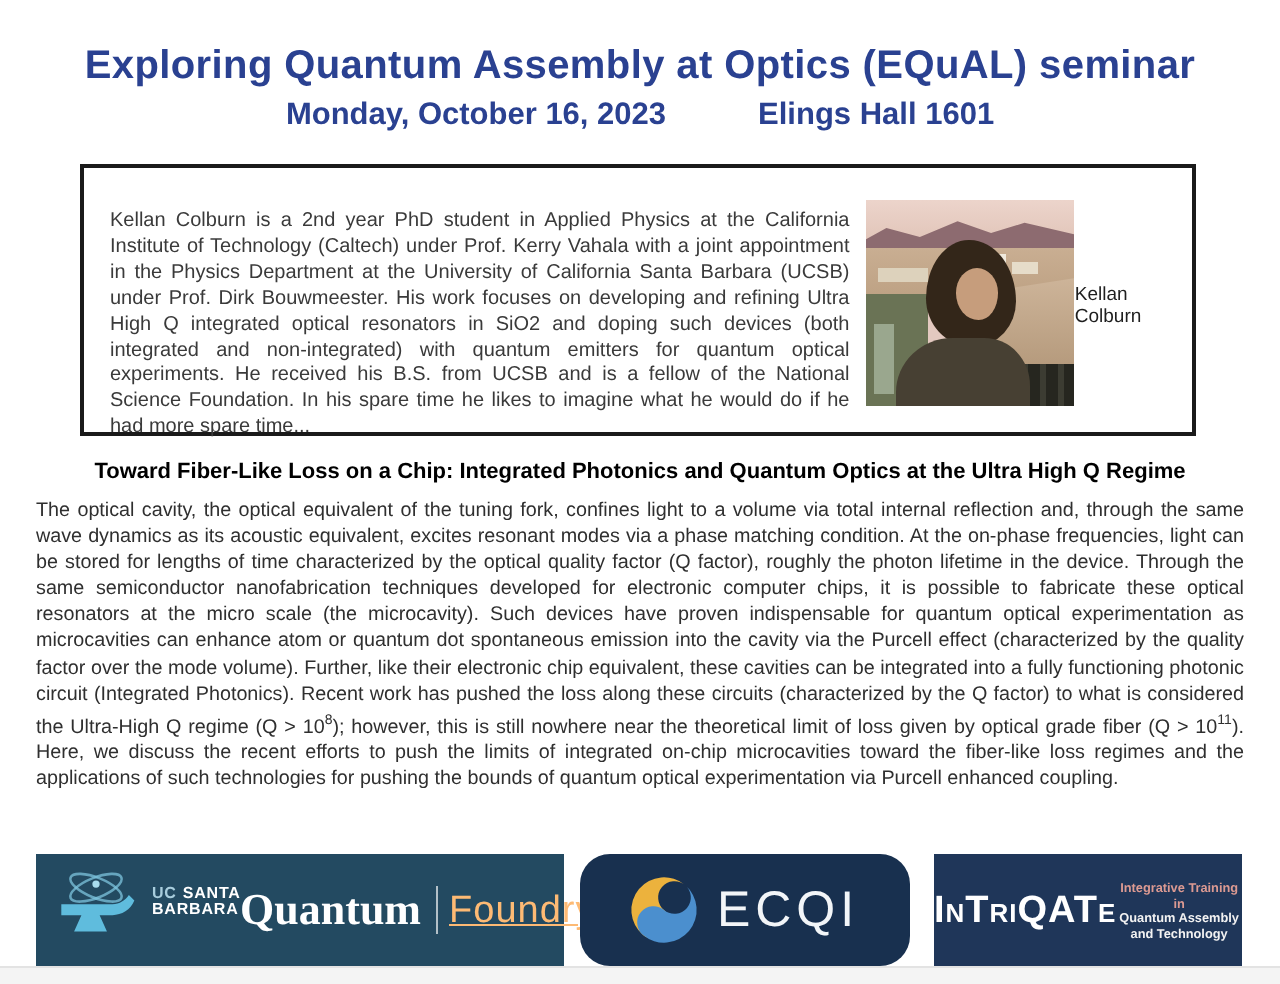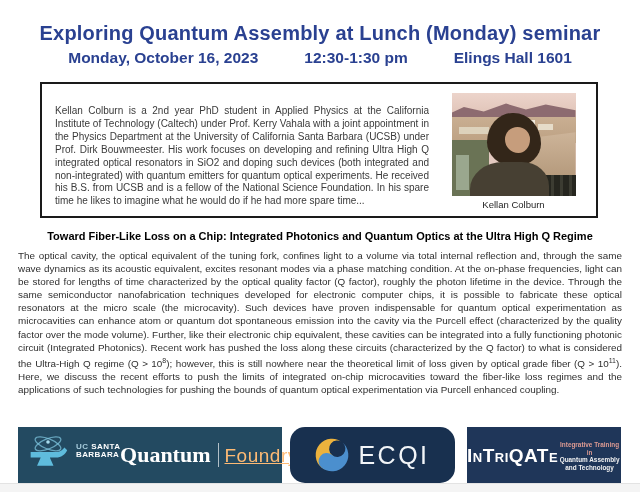--- a/index.html
+++ b/index.html
@@ -9,21 +9,21 @@
   
   .title{margin:0;padding-top:22px;text-align:center;font-size:20px;line-height:22px;
          font-weight:bold;color:#2a4191;letter-spacing:0.2px;}
   .datetime{display:flex;justify-content:center;gap:46px;margin-top:5px;
             font-size:15.5px;font-weight:bold;color:#2a4191;}
 
   
   .bio-box{box-sizing:border-box;width:558px;height:136px;margin:15px auto 0 40px;
            border:2px solid #1a1a1a;display:flex;padding:9px 6px 6px 13px;background:#fff;}
   .bio-text{width:374px;font-size:10px;line-height:12.9px;text-align:justify;color:#3a3a3a;margin-top:12px;}
-  .photo-col{flex:1;display:flex;flex-direction:column;align-items:center;margin-left:8px;}
+  .photo-col{flex:1;display:flex;flex-direction:row;align-items:center;margin-left:8px;}
   .photo{position:relative;width:124px;height:103px;background:#e3c9c0;overflow:hidden;}
   .photo div{position:absolute;}
   .ph-sky{top:0;left:0;width:100%;height:28%;background:linear-gradient(#ecd4cb,#ddbfb2);}
   .ph-mountain{top:5%;left:0;width:100%;height:19%;background:#8d6b70;
       clip-path:polygon(0 75%,10% 45%,26% 68%,44% 28%,60% 58%,76% 32%,100% 62%,100% 100%,0 100%);}
   .ph-mid{top:23%;left:0;width:100%;height:26%;background:linear-gradient(#c9ae92,#bda183);}
   .ph-b1{top:26%;left:38%;width:29%;height:10%;background:#f0e9dc;box-shadow:0 1px 0 #b7a48b;}
   .ph-b2{top:33%;left:6%;width:24%;height:7%;background:#ddd2bc;}
   .ph-b3{top:30%;left:70%;width:12%;height:6%;background:#e6dcc9;}
   .ph-cliff{top:38%;right:0;width:40%;height:62%;background:linear-gradient(#cdb499,#ab8f70);
@@ -73,25 +73,24 @@
   .intriqate-sub .l2{color:#f2f2f2;display:block;}
 
   .bottom-strip{position:absolute;bottom:0;left:0;width:640px;height:8px;
         background:#f4f4f4;border-top:1px solid #e3e3e3;}
 </style>
 </head>
 <body>
 
 <div class="page">
 
-  <h1 class="title">Exploring Quantum Assembly at Lunch (Monday) seminar</h1>
+  <h1 class="title">Exploring Quantum Assembly at Optics (EQuAL) seminar</h1>
 
   <div class="datetime">
     <span>Monday, October 16, 2023</span>
-    <span>12:30-1:30 pm</span>
     <span>Elings Hall 1601</span>
   </div>
 
   <div class="bio-box">
     <div class="bio-text">Kellan Colburn is a 2nd year PhD student in Applied Physics at the California Institute of Technology (Caltech) under Prof. Kerry Vahala with a joint appointment in the Physics Department at the University of California Santa Barbara (UCSB) under Prof. Dirk Bouwmeester. His work focuses on developing and refining Ultra High Q integrated optical resonators in SiO2 and doping such devices (both integrated and non-integrated) with quantum emitters for quantum optical experiments. He received his B.S. from UCSB and is a fellow of the National Science Foundation. In his spare time he likes to imagine what he would do if he had more spare time...</div>
     <div class="photo-col">
       <div class="photo">
         <div class="ph-sky"></div>
         <div class="ph-mountain"></div>
         <div class="ph-mid"></div>

